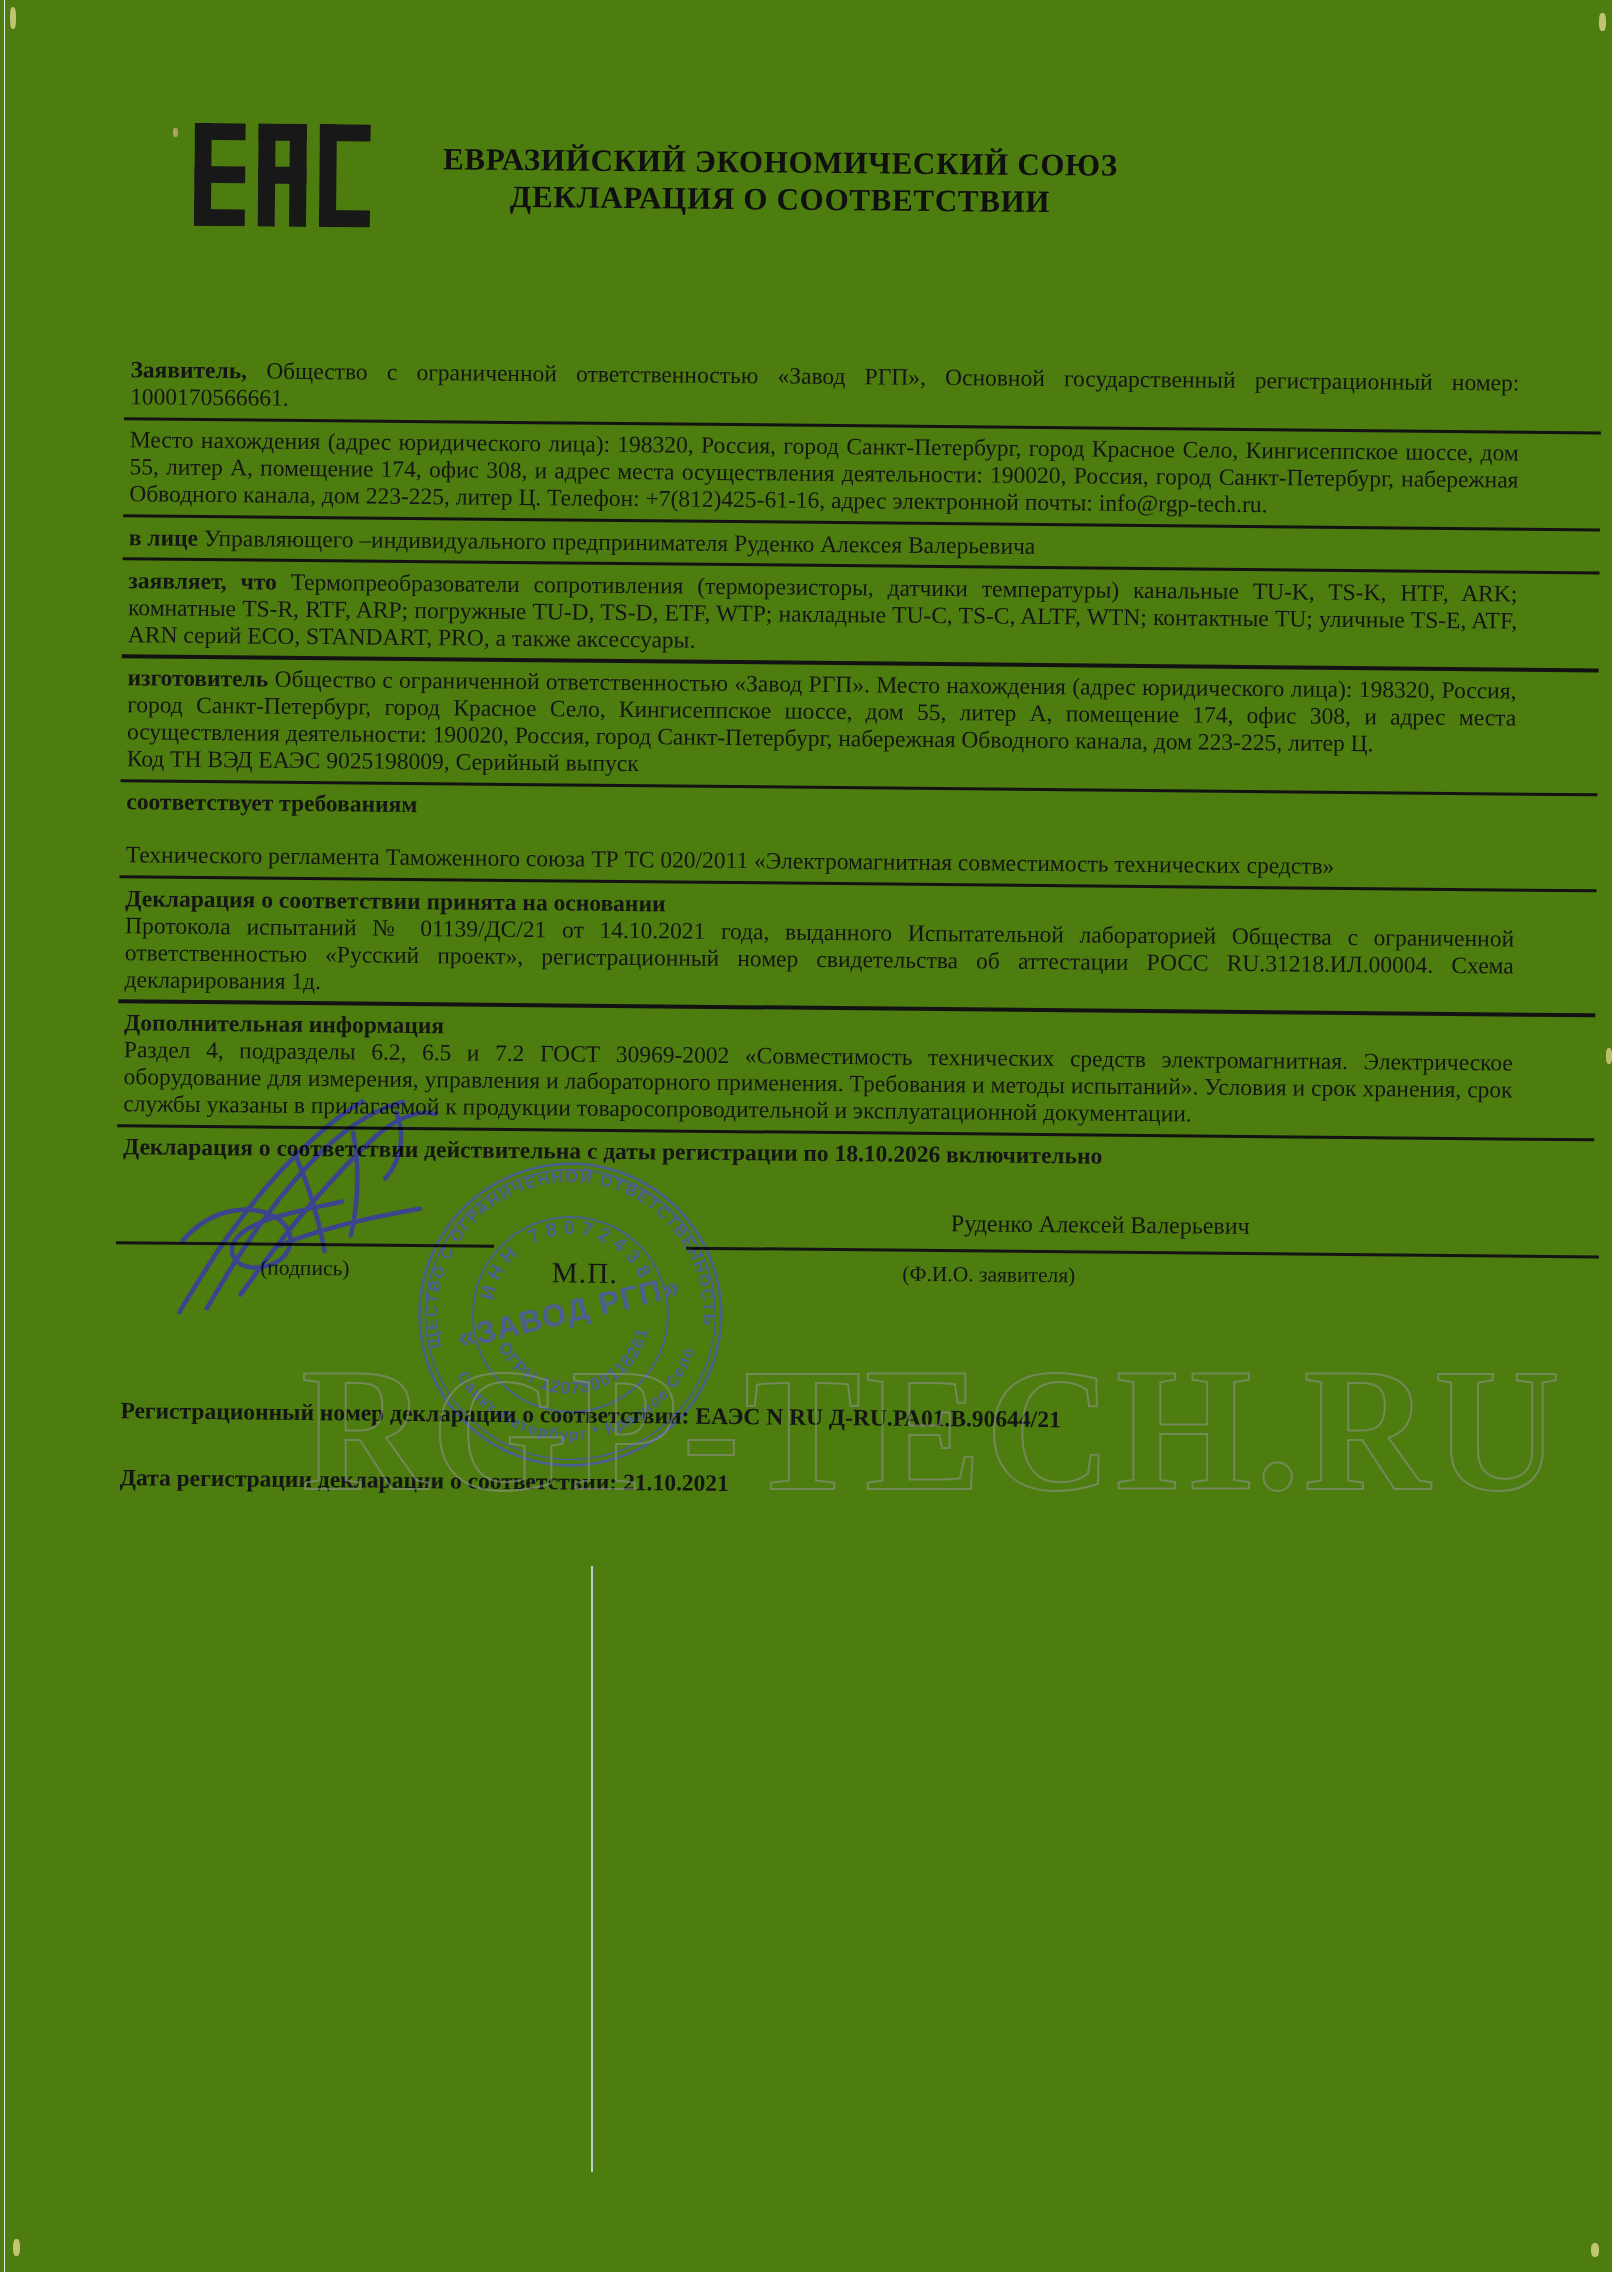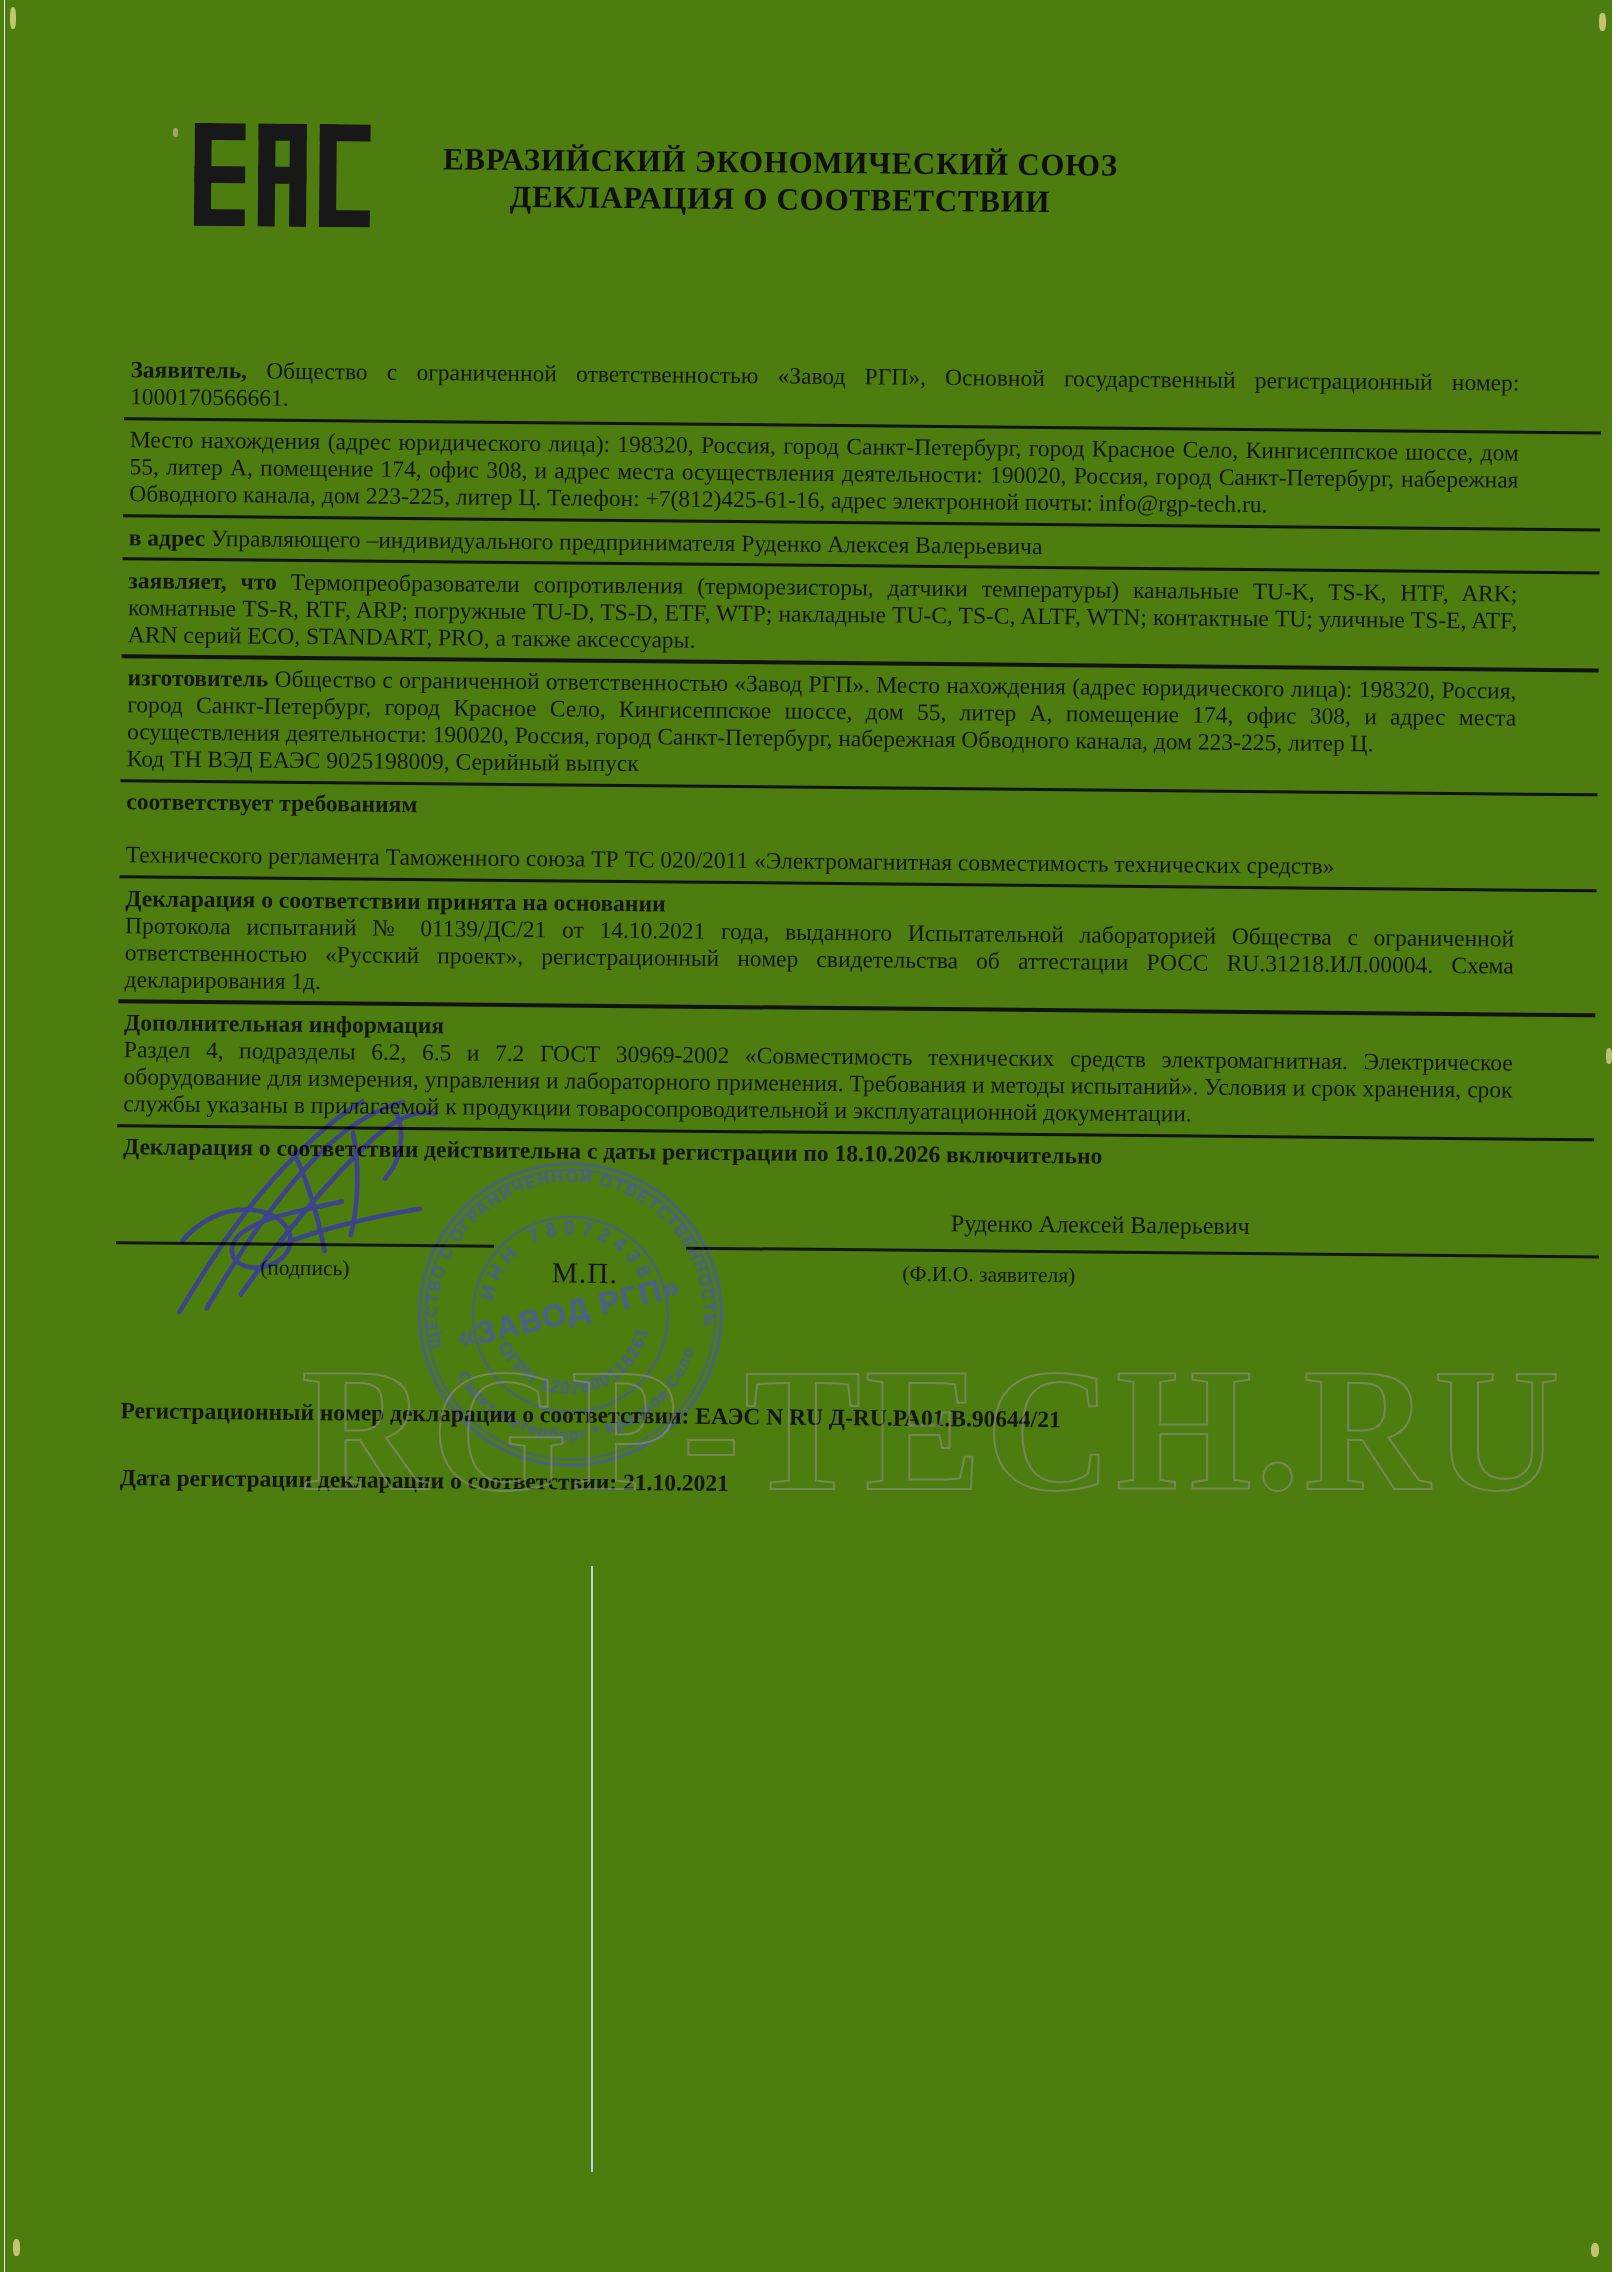--- a/index.html
+++ b/index.html
@@ -88,21 +88,21 @@
     </div>
 
     <div class="content">
 
       <p><b class="lead">Заявитель,</b><span> Общество с ограниченной ответственностью «Завод РГП», Основной государственный регистрационный номер: 1000170566661.</span></p>
       <div class="rule"></div>
 
       <p>Место нахождения (адрес юридического лица): 198320, Россия, город Санкт-Петербург, город Красное Село, Кингисеппское шоссе, дом 55, литер А, помещение 174, офис 308, и адрес места осуществления деятельности: 190020, Россия, город Санкт-Петербург, набережная Обводного канала, дом 223-225, литер Ц. Телефон: +7(812)425-61-16, адрес электронной почты: info@rgp-tech.ru.</p>
       <div class="rule"></div>
 
-      <p class="plainline"><b class="lead">в адрес</b><span> Управляющего –индивидуального предпринимателя Руденко Алексея Валерьевича</span></p>
+      <p class="plainline"><b class="lead">в лице</b><span> Управляющего –индивидуального предпринимателя Руденко Алексея Валерьевича</span></p>
       <div class="rule"></div>
 
       <p><b class="lead">заявляет, что</b><span> Термопреобразователи сопротивления (терморезисторы, датчики температуры) канальные TU-K, TS-K, HTF, ARK; комнатные TS-R, RTF, ARP; погружные TU-D, TS-D, ETF, WTP; накладные TU-C, TS-C, ALTF, WTN; контактные TU; уличные TS-E, ATF, ARN серий ECO, STANDART, PRO, а также аксессуары.</span></p>
       <div class="rule"></div>
 
       <p><b class="lead">изготовитель</b><span> Общество с ограниченной ответственностью «Завод РГП». Место нахождения (адрес юридического лица): 198320, Россия, город Санкт-Петербург, город Красное Село, Кингисеппское шоссе, дом 55, литер А, помещение 174, офис 308, и адрес места осуществления деятельности: 190020, Россия, город Санкт-Петербург, набережная Обводного канала, дом 223-225, литер Ц.</span></p>
       <p class="plainline">Код ТН ВЭД ЕАЭС 9025198009, Серийный выпуск</p>
       <div class="rule"></div>
 
       <p class="heading gap-after">соответствует требованиям</p>

